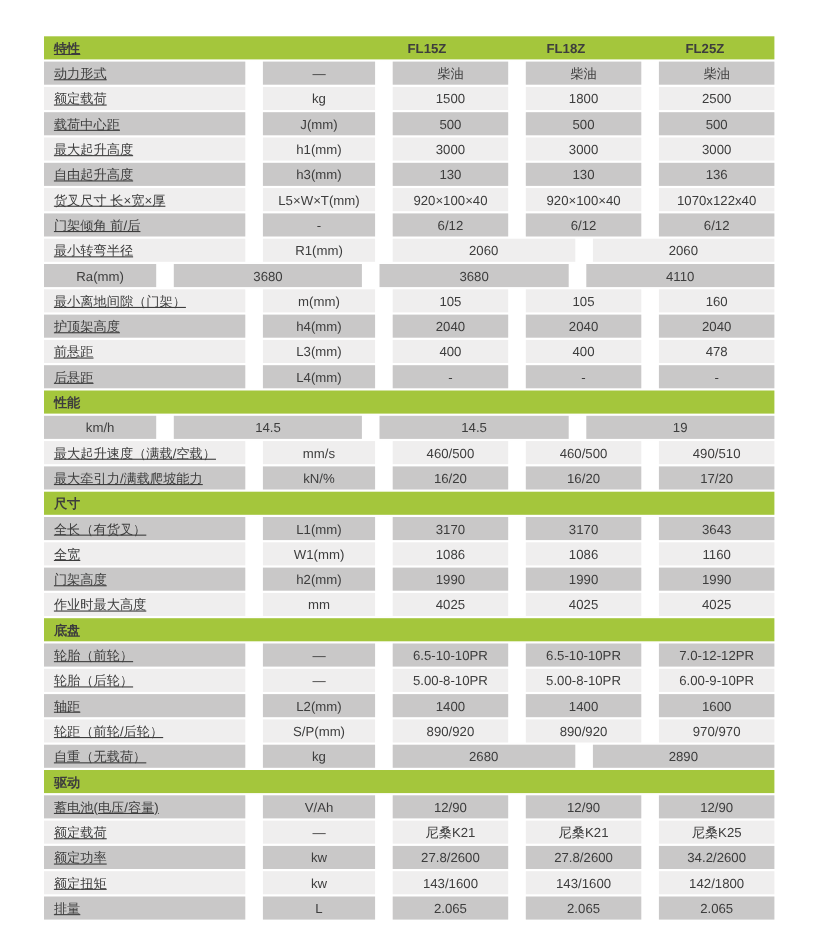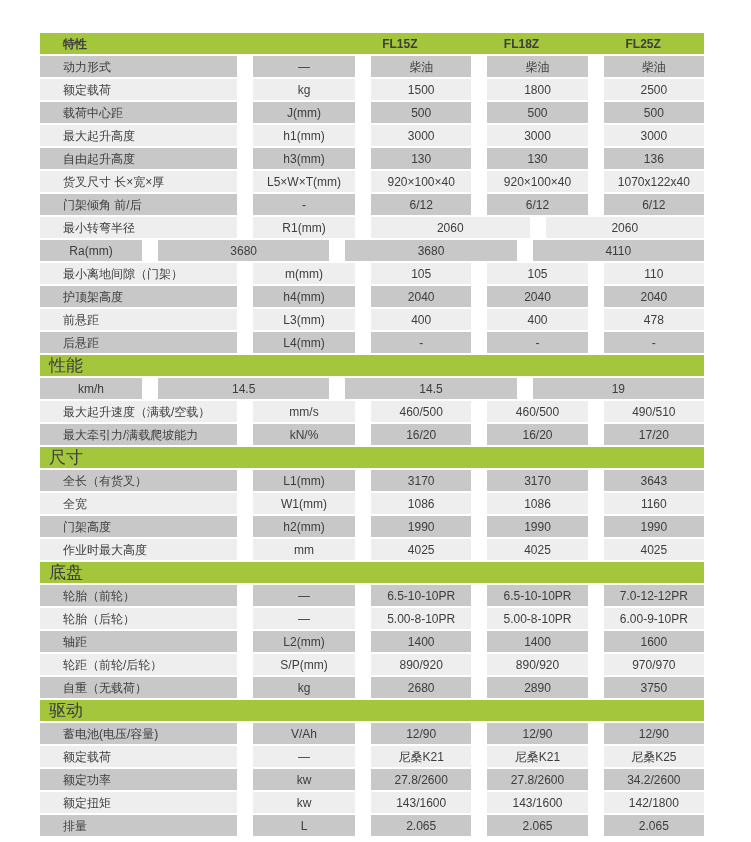--- a/index.html
+++ b/index.html
@@ -23,32 +23,32 @@
   }
   .row{
     display:flex;height:21px;margin-bottom:2px;flex:0 0 auto;
   }
   .data-row{gap:16px;}
   .cell{
     display:flex;align-items:center;justify-content:center;
     font-size:12px;line-height:1;color:var(--text);
     white-space:nowrap;overflow:hidden;
   }
-  .c-label{flex:0 0 174px;justify-content:flex-start;padding-left:23px;}
+  .c-label{flex:0 0 174px;justify-content:flex-start;padding-left:9px;text-decoration:underline;}
   .c-unit{flex:0 0 102px;}
   .c-val{flex:1 1 0;}
   .data-row.dark .cell{background:var(--row-dark);}
   .data-row.light .cell{background:var(--row-light);}
   .header-row,.section-row{
     background:var(--green);
   }
   .header-row .cell{background:transparent;font-weight:bold;}
   .section-row{align-items:center;}
   .section-title{
-    font-size:17px;font-weight:normal;color:var(--text);
+    font-size:12px;font-weight:bold;color:var(--text);
     padding-left:9px;line-height:1;
   }
 </style>
 </head>
 <body>
 
 <div class="spec-table" id="spec-table">
   <div class="row header-row">
     <div class="cell c-label">特性</div>
     <div class="cell c-unit"></div>
@@ -125,21 +125,21 @@
     <div class="cell c-val">3680</div>
     <div class="cell c-val">3680</div>
     <div class="cell c-val">4110</div>
   </div>
 
   <div class="row data-row light">
     <div class="cell c-label">最小离地间隙（门架）</div>
     <div class="cell c-unit">m(mm)</div>
     <div class="cell c-val">105</div>
     <div class="cell c-val">105</div>
-    <div class="cell c-val">110</div>
+    <div class="cell c-val">160</div>
   </div>
 
   <div class="row data-row dark">
     <div class="cell c-label">护顶架高度</div>
     <div class="cell c-unit">h4(mm)</div>
     <div class="cell c-val">2040</div>
     <div class="cell c-val">2040</div>
     <div class="cell c-val">2040</div>
   </div>
 
@@ -256,21 +256,20 @@
     <div class="cell c-val">890/920</div>
     <div class="cell c-val">890/920</div>
     <div class="cell c-val">970/970</div>
   </div>
 
   <div class="row data-row dark">
     <div class="cell c-label">自重（无载荷）</div>
     <div class="cell c-unit">kg</div>
     <div class="cell c-val">2680</div>
     <div class="cell c-val">2890</div>
-    <div class="cell c-val">3750</div>
   </div>
 
   <div class="row section-row">
     <div class="section-title">驱动</div>
   </div>
 
   <div class="row data-row dark">
     <div class="cell c-label">蓄电池(电压/容量)</div>
     <div class="cell c-unit">V/Ah</div>
     <div class="cell c-val">12/90</div>

